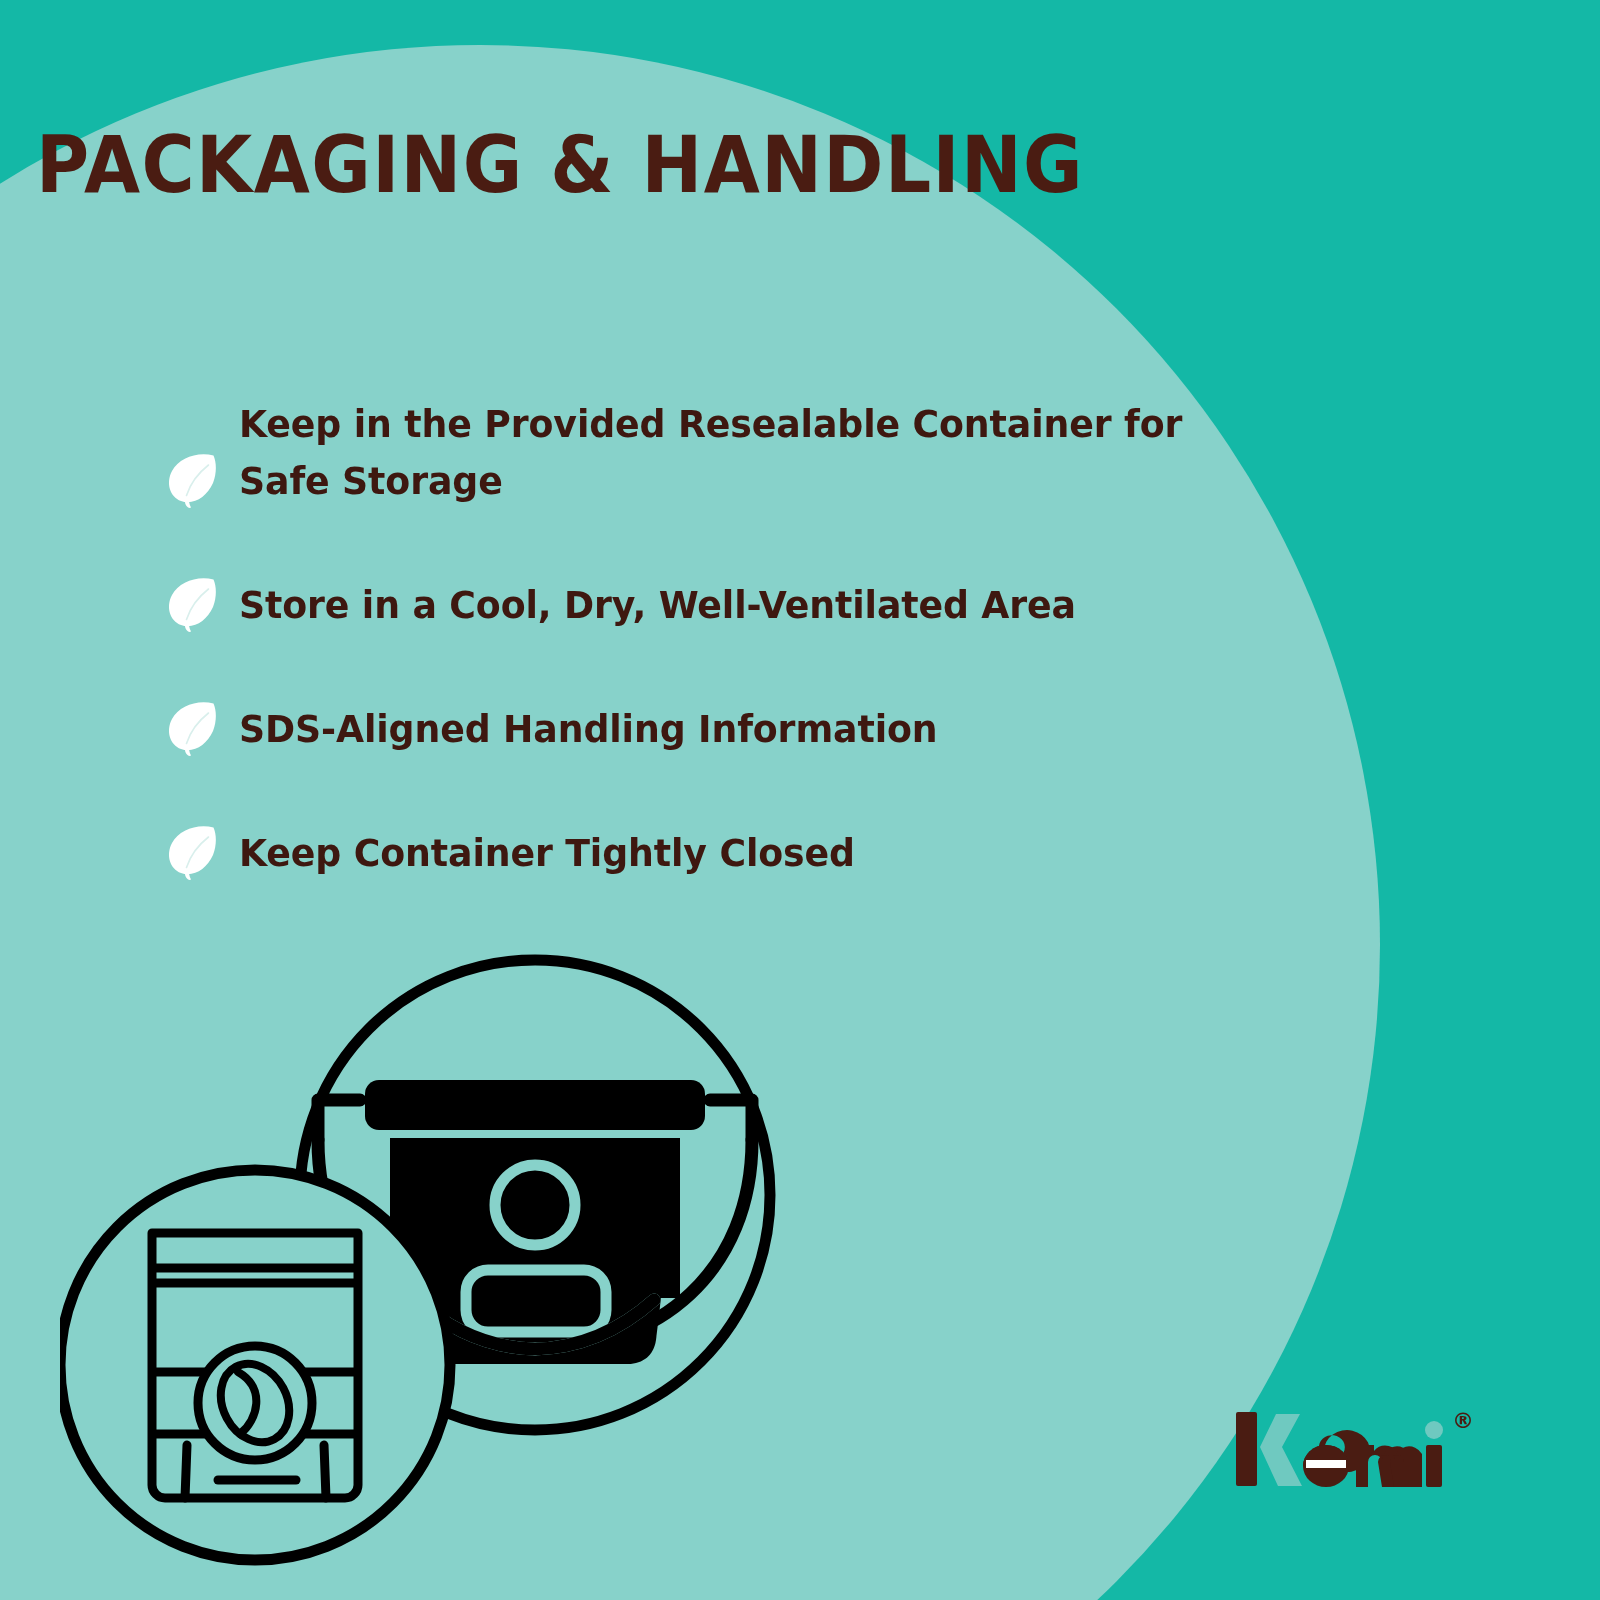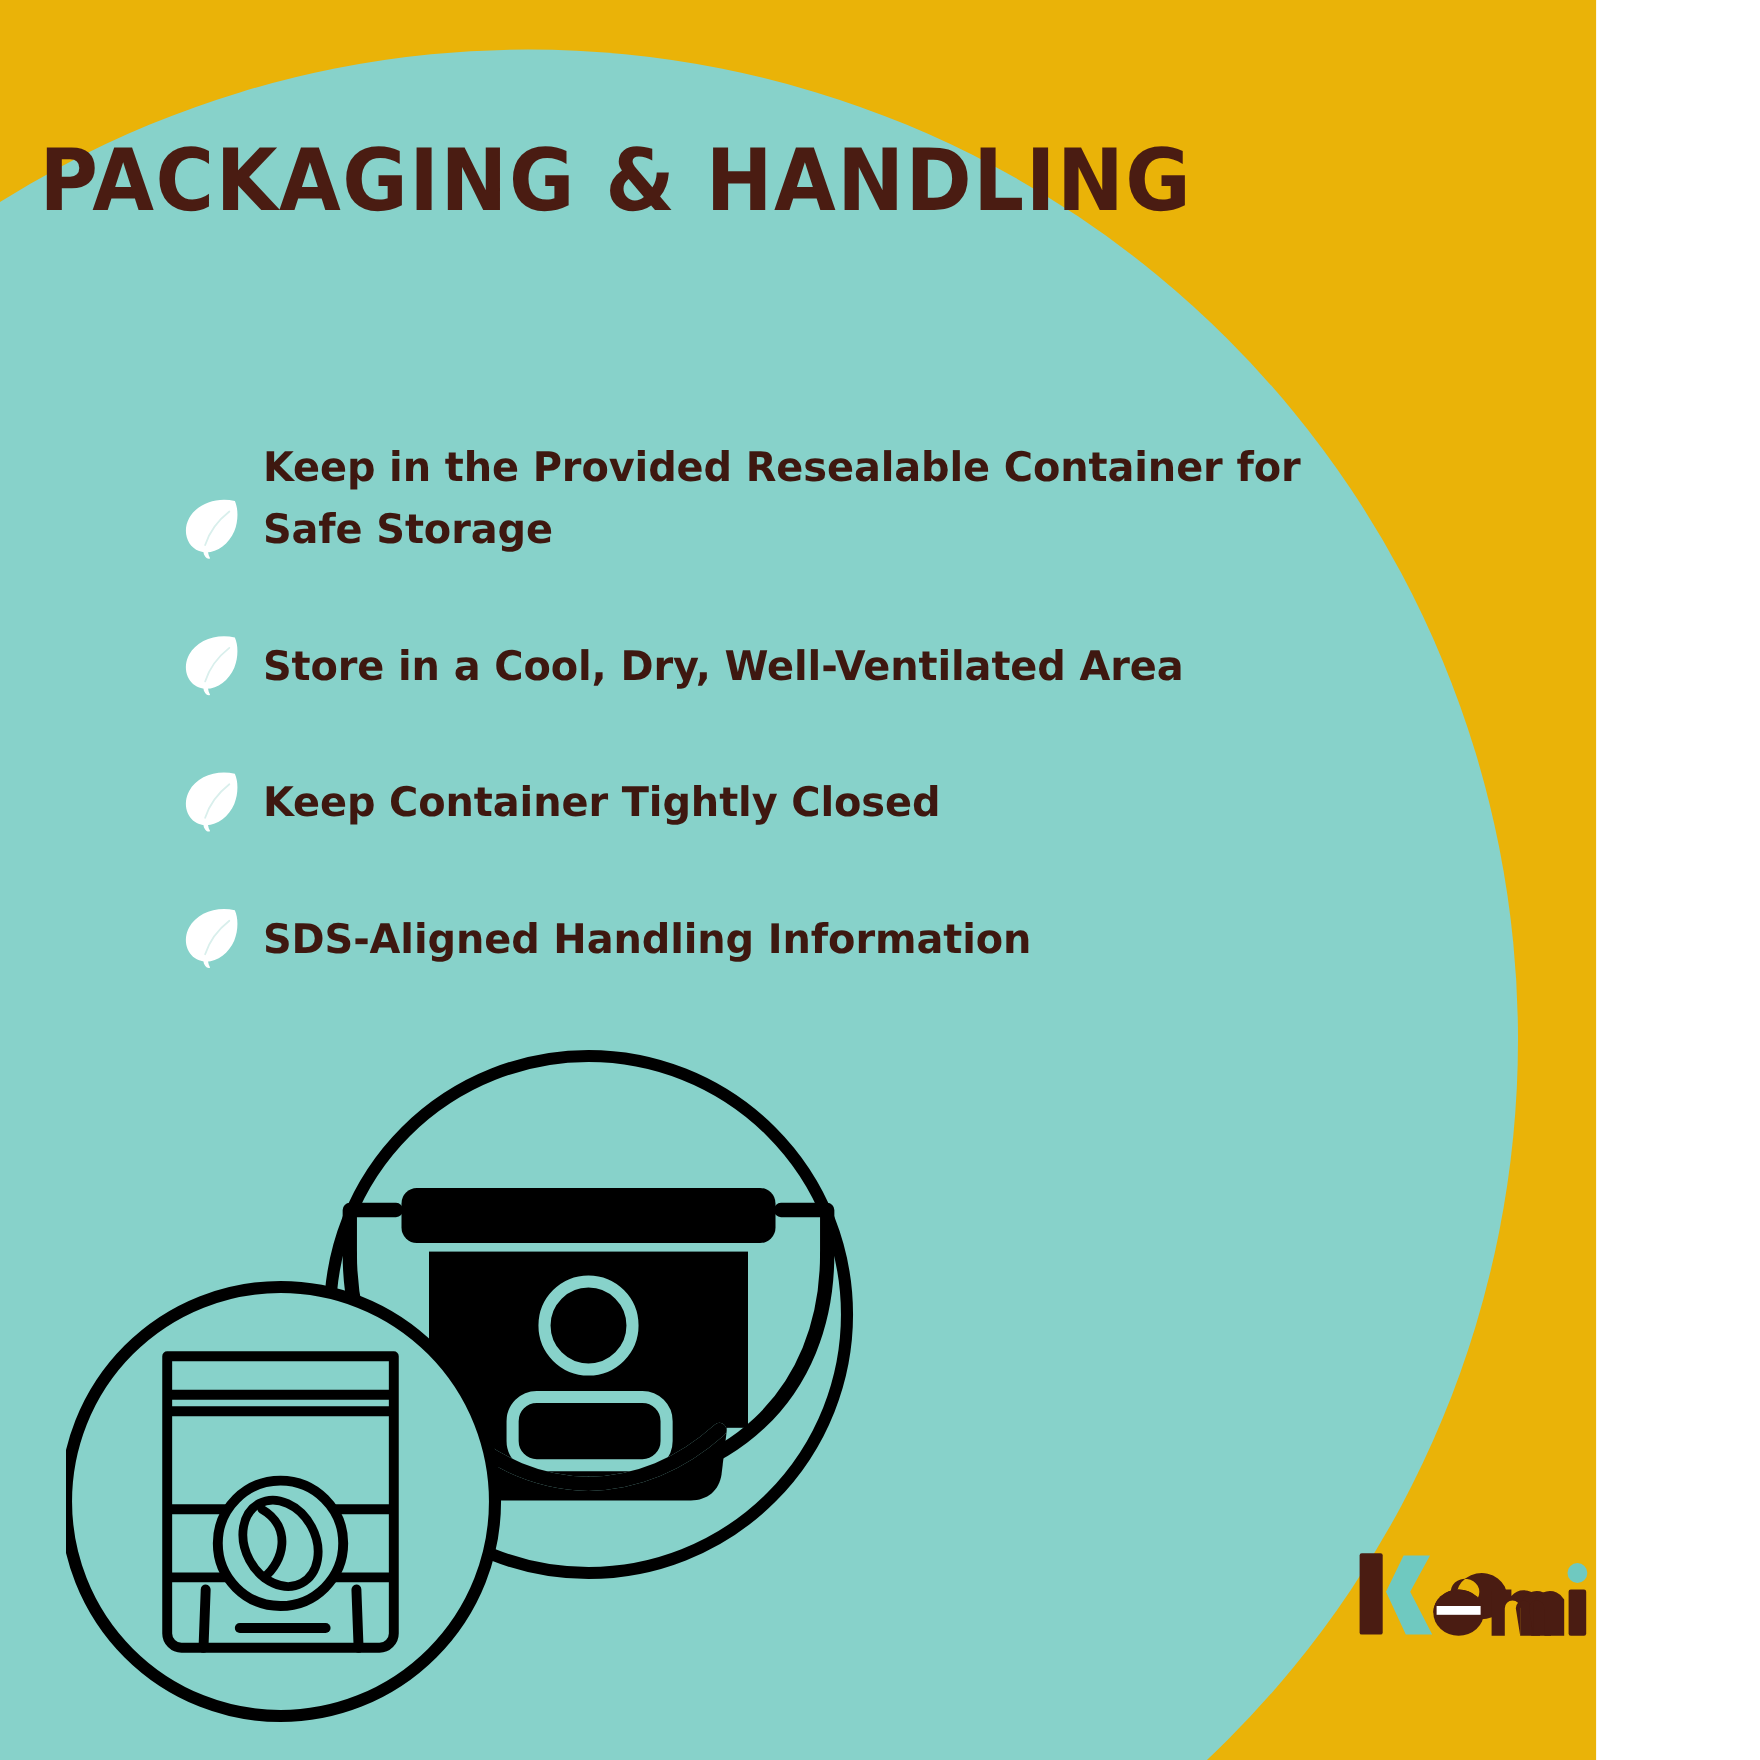--- a/index.html
+++ b/index.html
@@ -5,23 +5,23 @@
   html, body {
     margin: 0;
     padding: 0;
     background: #ffffff;
   }
   body {
     font-family: "Liberation Sans", sans-serif;
   }
   #stage {
     position: relative;
-    width: 1451px;
+    width: 1600px;
     height: 1600px;
-    background: #eab308;
+    background: #14b8a6;
     overflow: hidden;
   }
 
   
   .bg-circle {
     position: absolute;
     left: -420px;
     top: 45px;
     width: 1800px;
     height: 1800px;
@@ -140,32 +140,32 @@
     </div>
 
     <div class="bullet-row">
       <span class="leaf-icon">
         <svg viewBox="0 0 56 62" width="56" height="62" aria-hidden="true">
           <path d="M50.5 6.5 C34 2.5 16 9 9 22 C2.5 34 7 48 18 52 C30 56.5 44 48 50 34 C54 24 53.5 13 50.5 6.5 Z" fill="#ffffff"></path>
           <path d="M44 17 C33 26 26 36 22.5 47 C21.5 50.5 21.5 54.5 23.5 57 C25 59 27 59.5 28 58.5 C26 55 25.5 51 26.5 47 C29.5 36.5 36 26 44 17 Z" fill="#ffffff"></path>
           <path d="M45.5 16 C34 25 27 35.5 23.5 46.5" fill="none" stroke="#d9efec" stroke-width="1.6" stroke-linecap="round"></path>
         </svg>
       </span>
+      <span class="bullet-text">SDS-Aligned Handling Information</span>
+    </div>
+
+    <div class="bullet-row">
+      <span class="leaf-icon">
+        <svg viewBox="0 0 56 62" width="56" height="62" aria-hidden="true">
+          <path d="M50.5 6.5 C34 2.5 16 9 9 22 C2.5 34 7 48 18 52 C30 56.5 44 48 50 34 C54 24 53.5 13 50.5 6.5 Z" fill="#ffffff"></path>
+          <path d="M44 17 C33 26 26 36 22.5 47 C21.5 50.5 21.5 54.5 23.5 57 C25 59 27 59.5 28 58.5 C26 55 25.5 51 26.5 47 C29.5 36.5 36 26 44 17 Z" fill="#ffffff"></path>
+          <path d="M45.5 16 C34 25 27 35.5 23.5 46.5" fill="none" stroke="#d9efec" stroke-width="1.6" stroke-linecap="round"></path>
+        </svg>
+      </span>
       <span class="bullet-text">Keep Container Tightly Closed</span>
-    </div>
-
-    <div class="bullet-row">
-      <span class="leaf-icon">
-        <svg viewBox="0 0 56 62" width="56" height="62" aria-hidden="true">
-          <path d="M50.5 6.5 C34 2.5 16 9 9 22 C2.5 34 7 48 18 52 C30 56.5 44 48 50 34 C54 24 53.5 13 50.5 6.5 Z" fill="#ffffff"></path>
-          <path d="M44 17 C33 26 26 36 22.5 47 C21.5 50.5 21.5 54.5 23.5 57 C25 59 27 59.5 28 58.5 C26 55 25.5 51 26.5 47 C29.5 36.5 36 26 44 17 Z" fill="#ffffff"></path>
-          <path d="M45.5 16 C34 25 27 35.5 23.5 46.5" fill="none" stroke="#d9efec" stroke-width="1.6" stroke-linecap="round"></path>
-        </svg>
-      </span>
-      <span class="bullet-text">SDS-Aligned Handling Information</span>
     </div>
 
   </div>
 
   <div class="illus">
     <svg viewBox="0 0 760 660" width="760" height="660" aria-hidden="true">
 
       <g>
         <circle cx="475" cy="255" r="235" fill="none" stroke="#000000" stroke-width="11"></circle>
 

